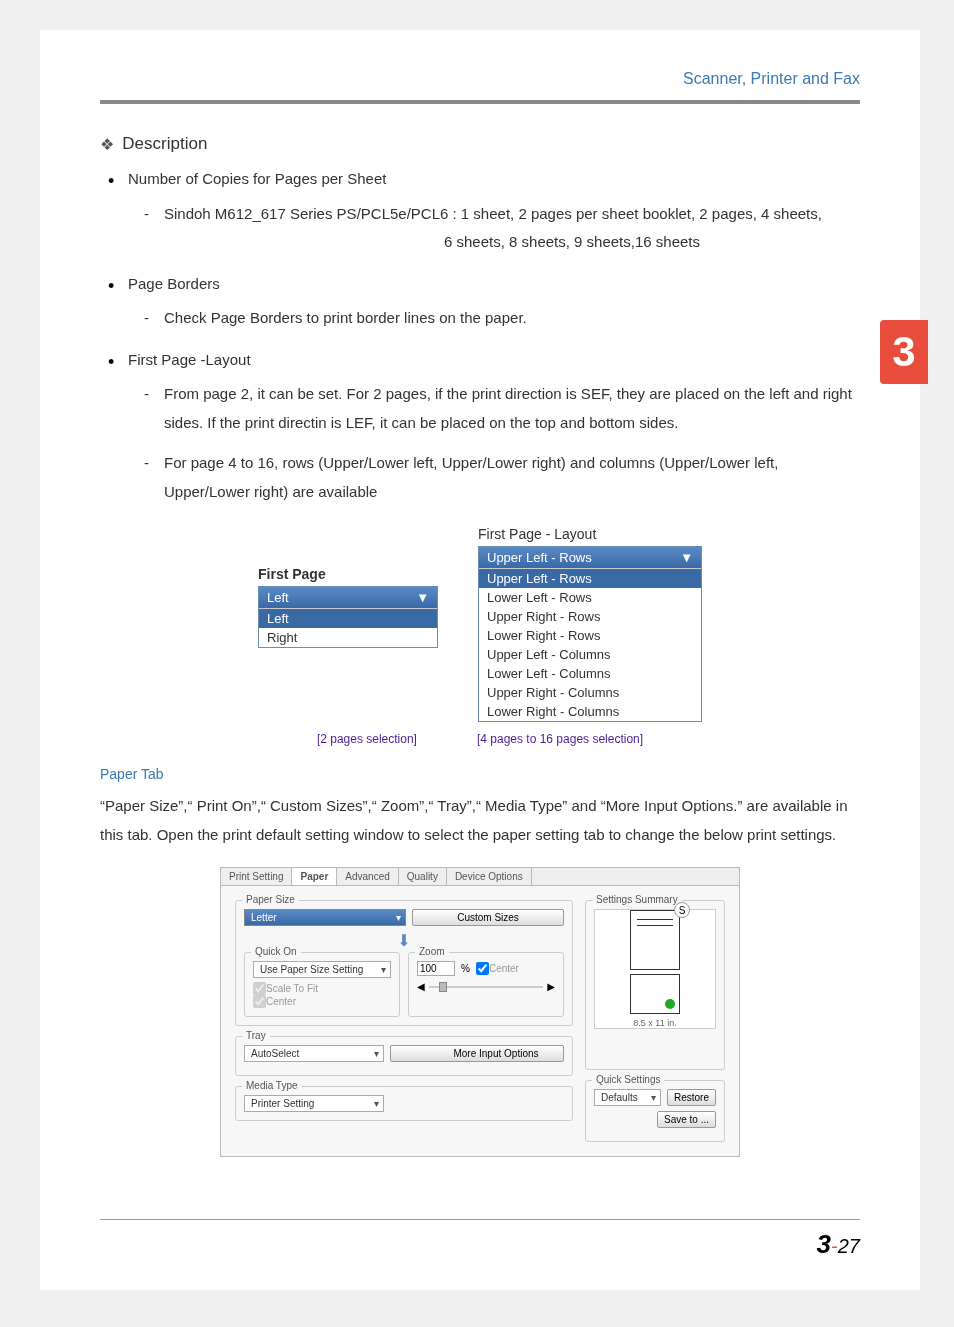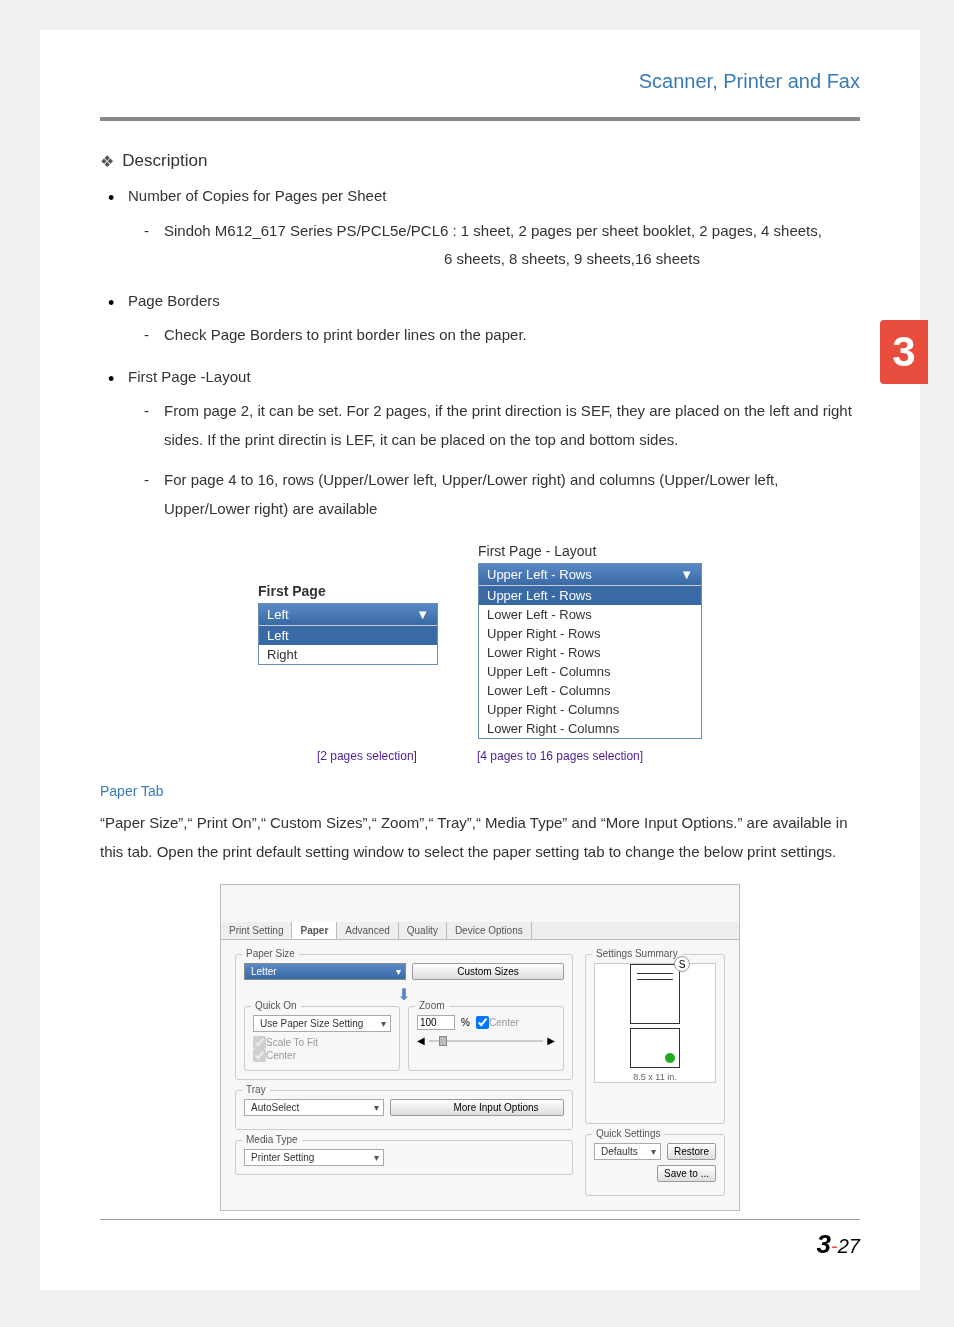--- a/index.html
+++ b/index.html
@@ -15,22 +15,22 @@
       background: #fff;
       width: 880px;
       min-height: 1260px;
       margin: 0 auto;
       padding: 40px 60px 30px 60px;
       position: relative;
     }
     .header-title {
       text-align: right;
       color: #3a7ab5;
-      font-size: 20px;
-      padding-bottom: 24px;
+      font-size: 16px;
+      padding-bottom: 12px;
       border-bottom: 4px solid #888;
       margin-bottom: 30px;
     }
     .section-title {
       font-size: 17px;
       color: #333;
       margin-bottom: 12px;
       display: flex;
       align-items: center;
       gap: 8px;
@@ -160,21 +160,20 @@
       width: 520px;
       margin: 0 auto 20px;
       border: 1px solid #bbb;
       font-size: 10px;
       background: #f7f7f7;
     }
     .dlg-tabs {
       display: flex;
       background: #eee;
       border-bottom: 1px solid #bbb;
-      margin-top: 37px;
     }
     .dlg-tab {
       padding: 3px 8px;
       border-right: 1px solid #bbb;
       color: #555;
     }
     .dlg-tab.active {
       background: #fff;
       font-weight: bold;
     }

